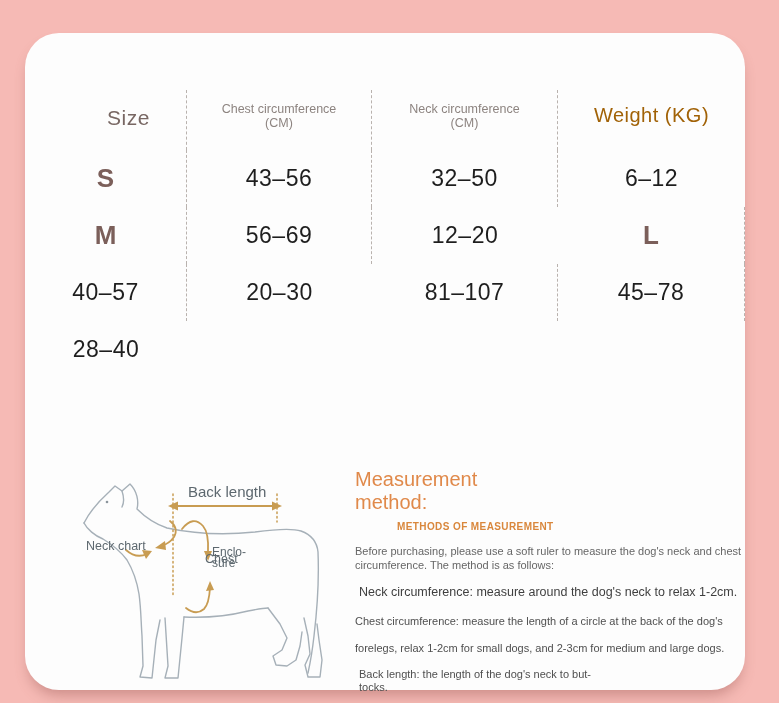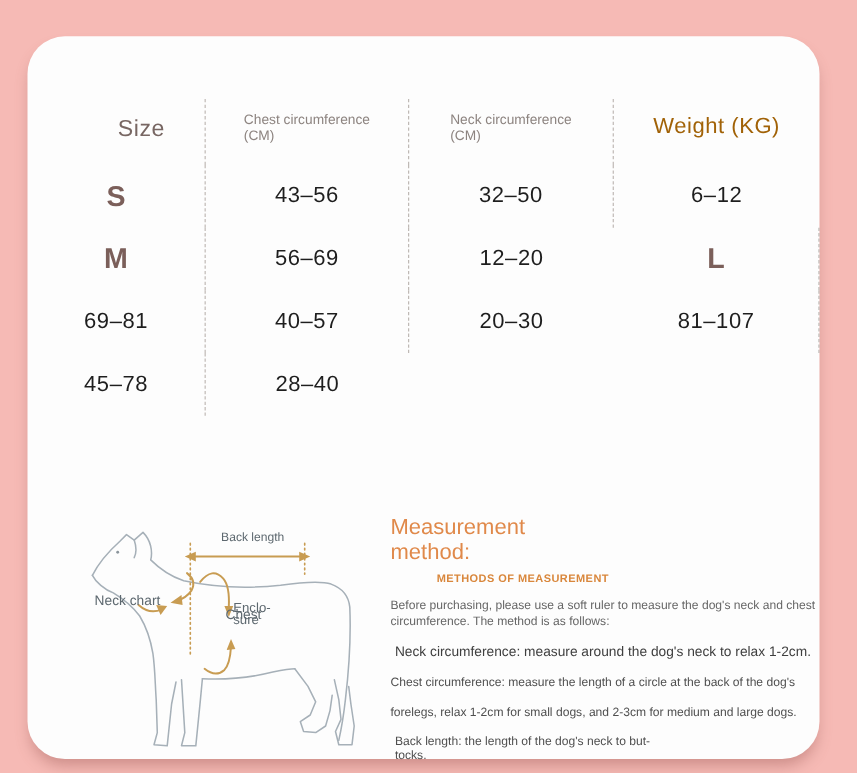--- a/index.html
+++ b/index.html
@@ -9,30 +9,30 @@
         border-radius:34px;box-shadow:0 9px 14px -4px rgba(150,85,80,.45);}
 
   
   .size-table{position:absolute;left:0;top:57px;width:720px;
               display:grid;grid-template-columns:162px 185px 186px 1fr;
               grid-template-rows:60px repeat(4,57px);}
   .cell{display:flex;align-items:center;justify-content:center;text-align:center;}
   .bd{border-right:1px dashed #b9b2ae;}
   .head{align-items:flex-start;padding-top:12px;}
   .size-head{font-size:21px;color:#786763;letter-spacing:.5px;padding-top:16px;margin-left:46px;}
-  .hd2{font-size:12.5px;color:#8d8480;line-height:14px;text-align:left;}
+  .hd2{font-size:12.5px;color:#8d8480;line-height:14px;text-align:center;}
   .weight-head{font-size:20px;color:#a16207;letter-spacing:.5px;padding-top:14px;}
   .slabel{font-size:26px;font-weight:bold;color:#7b5f5a;}
-  .val{font-size:20px;color:#1e1e1e;letter-spacing:.5px;}
+  .val{font-size:23px;color:#1e1e1e;letter-spacing:.5px;}
 
   
   .dog-fig{position:absolute;left:45px;top:433px;width:272px;height:252px;}
   .dog-fig svg{position:absolute;left:0;top:0;}
   .fig-lbl{position:absolute;color:#5d686f;white-space:nowrap;}
-  .lbl-back{left:131px;top:17px;font-size:11px;text-align:right;}
+  .lbl-back{left:118px;top:17px;font-size:15px;text-align:right;}
   .lbl-neck{left:16px;top:73px;font-size:12.5px;}
   .lbl-chest{left:106px;top:86px;font-size:12.5px;margin-left:29px;}
   .lbl-encl{left:142px;top:81px;font-size:12px;line-height:11px;}
 
   
   .measure{position:absolute;left:330px;top:435px;width:404px;}
   .measure h2{margin:0;font-size:20px;line-height:23px;font-weight:normal;color:#e0894a;}
   .subtitle{margin:7px 0 0 4px;font-size:10px;font-weight:bold;letter-spacing:.4px;color:#d9873c;padding-left:38px;}
   .measure p{margin:0;}
   .intro{margin-top:12px !important;font-size:11px;line-height:14px;color:#666;}
@@ -66,21 +66,20 @@
       <div class="cell slabel bd">S</div>
       <div class="cell val bd">43–56</div>
       <div class="cell val bd">32–50</div>
       <div class="cell val">6–12</div>
 
       <div class="cell slabel bd">M</div>
       <div class="cell val bd">56–69</div>
       <div class="cell val">12–20</div>
 
       <div class="cell slabel bd">L</div>
-      <div class="cell val bd">69–81</div>
       <div class="cell val bd">40–57</div>
       <div class="cell val">20–30</div>
 
       <div class="cell val bd">81–107</div>
       <div class="cell val bd">45–78</div>
       <div class="cell val">28–40</div>
     </div>
 
     <div class="dog-fig">
       <svg width="272" height="252" viewBox="0 0 272 252">

